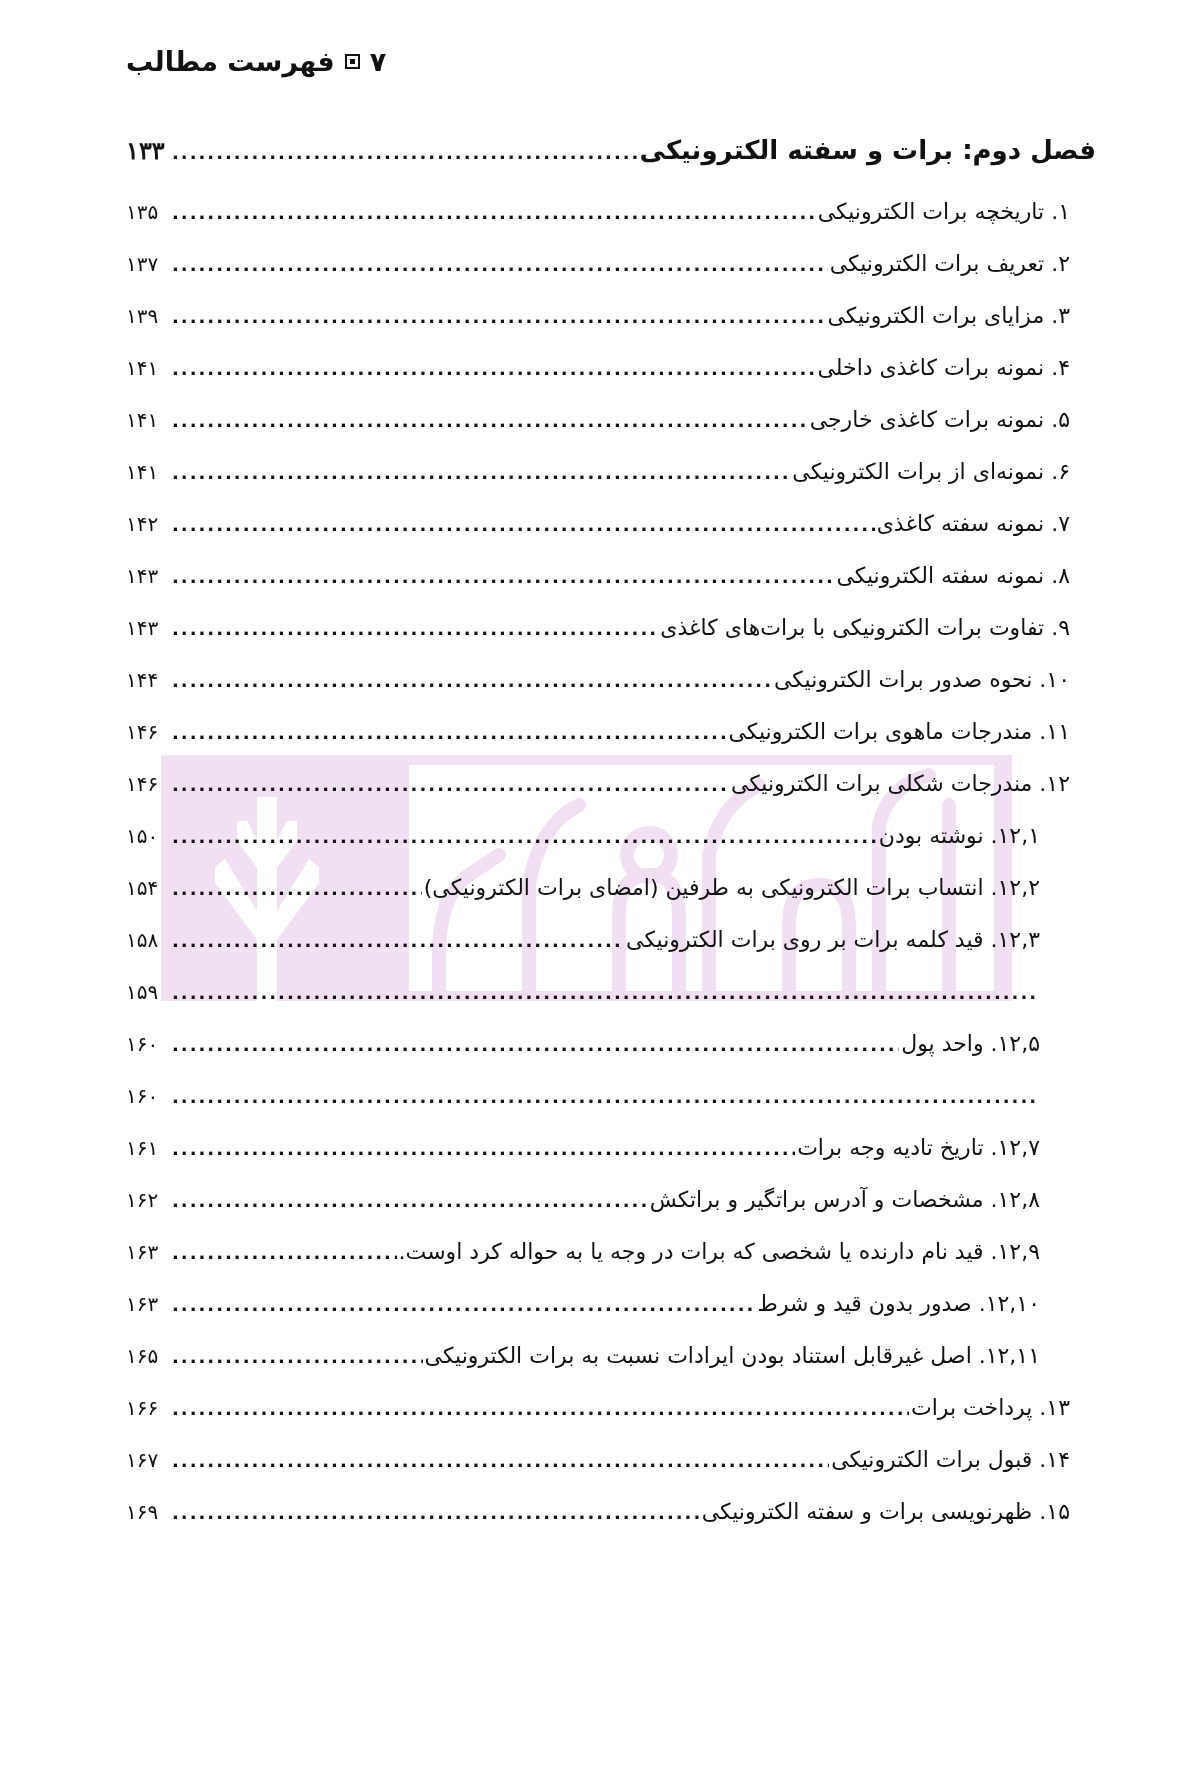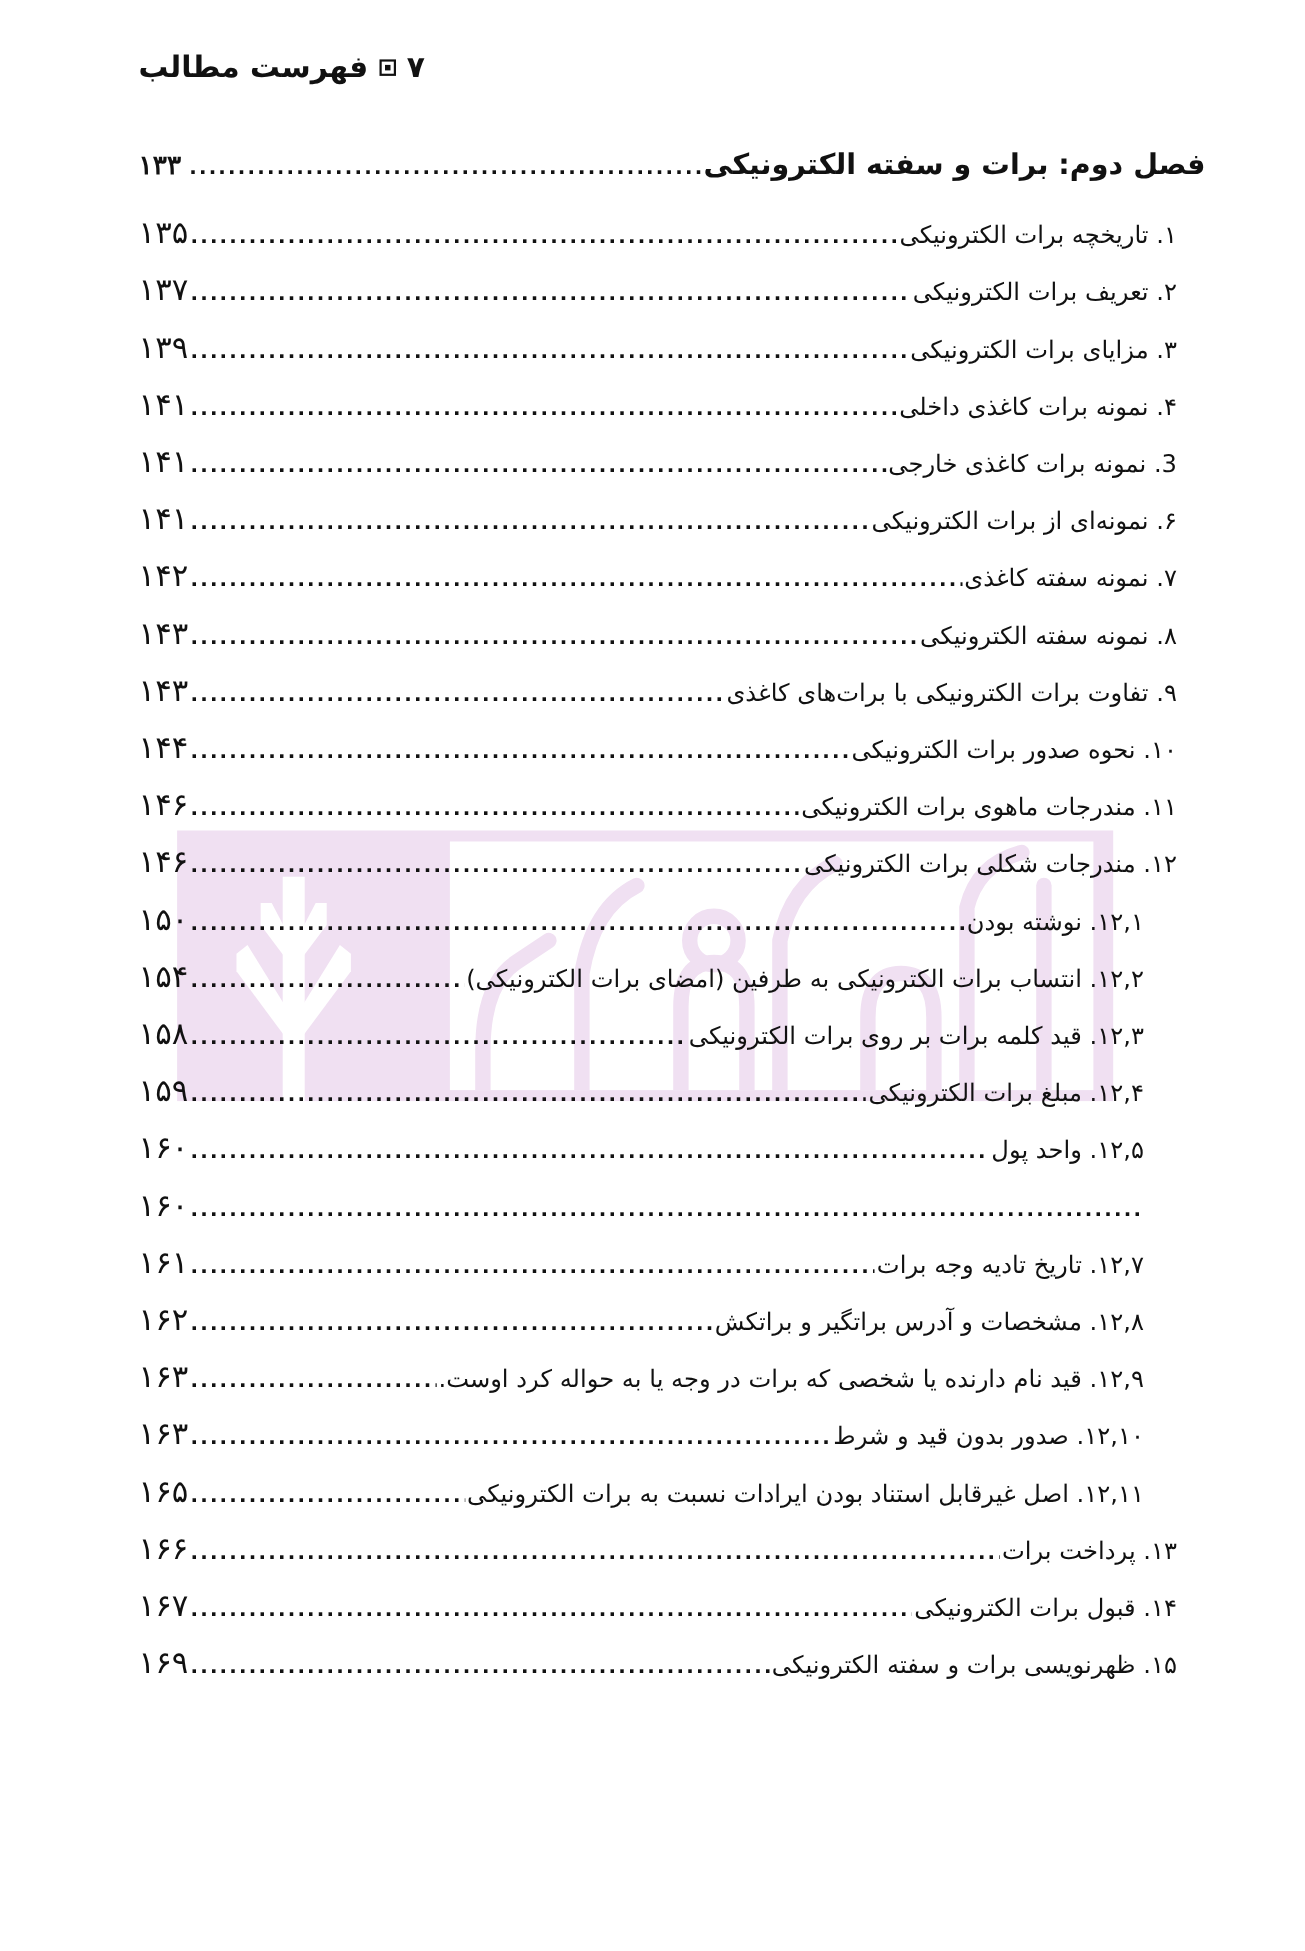--- a/index.html
+++ b/index.html
@@ -102,21 +102,21 @@
       direction: ltr;
       text-align: right;
       font-size: 18px;
       font-weight: bold;
       margin: 0 2px;
     }
     .row .page {
       white-space: nowrap;
       min-width: 44px;
       text-align: left;
-      font-size: 28px;
+      font-size: 20px;
     }
     .row.chapter {
       font-size: 26px;
       font-weight: bold;
     }
     .row.chapter .page { font-weight: bold; font-size: 24px; font-family: Liberation Serif, serif; }
   </style>
 </head>
 <body>
 
@@ -172,21 +172,21 @@
     <span class="title">۳. مزایای برات الکترونیکی</span>
     <span class="dots">......................................................................................................................................................</span>
     <span class="page">۱۳۹</span>
   </div>
   <div class="row" style="top:348px; width:944px;">
     <span class="title">۴. نمونه برات کاغذی داخلی</span>
     <span class="dots">......................................................................................................................................................</span>
     <span class="page">۱۴۱</span>
   </div>
   <div class="row" style="top:400px; width:944px;">
-    <span class="title">3. نمونه برات کاغذی خارجی</span>
+    <span class="title">۵. نمونه برات کاغذی خارجی</span>
     <span class="dots">......................................................................................................................................................</span>
     <span class="page">۱۴۱</span>
   </div>
   <div class="row" style="top:452px; width:944px;">
     <span class="title">۶. نمونه‌ای از برات الکترونیکی</span>
     <span class="dots">......................................................................................................................................................</span>
     <span class="page">۱۴۱</span>
   </div>
   <div class="row" style="top:504px; width:944px;">
     <span class="title">۷. نمونه سفته کاغذی</span>
@@ -227,21 +227,20 @@
     <span class="title">۱۲,۲. انتساب برات الکترونیکی به طرفین (امضای برات الکترونیکی)</span>
     <span class="dots">......................................................................................................................................................</span>
     <span class="page">۱۵۴</span>
   </div>
   <div class="row" style="top:920px; width:914px;">
     <span class="title">۱۲,۳. قید کلمه برات بر روی برات الکترونیکی</span>
     <span class="dots">......................................................................................................................................................</span>
     <span class="page">۱۵۸</span>
   </div>
   <div class="row" style="top:972px; width:914px;">
-    <span class="title">۱۲,۴. مبلغ برات الکترونیکی</span>
     <span class="dots">......................................................................................................................................................</span>
     <span class="page">۱۵۹</span>
   </div>
   <div class="row" style="top:1024px; width:914px;">
     <span class="title">۱۲,۵. واحد پول</span>
     <span class="dots">......................................................................................................................................................</span>
     <span class="page">۱۶۰</span>
   </div>
   <div class="row" style="top:1076px; width:914px;">
     <span class="dots">......................................................................................................................................................</span>

